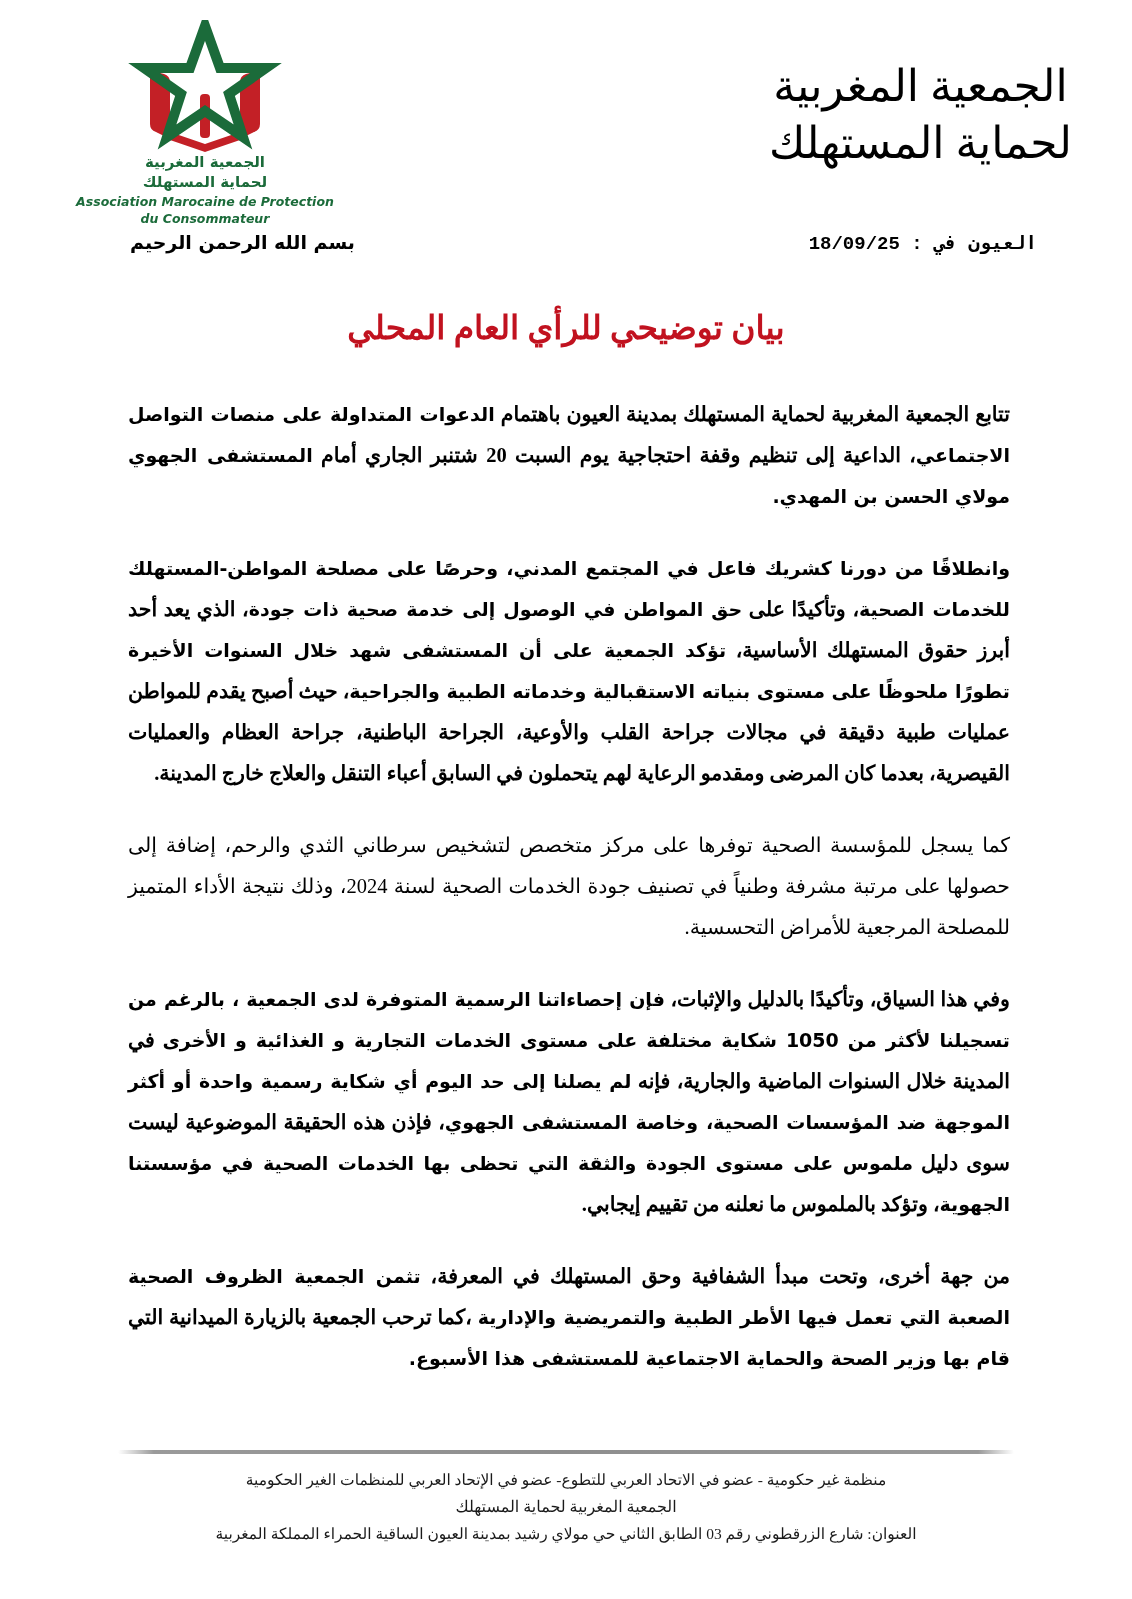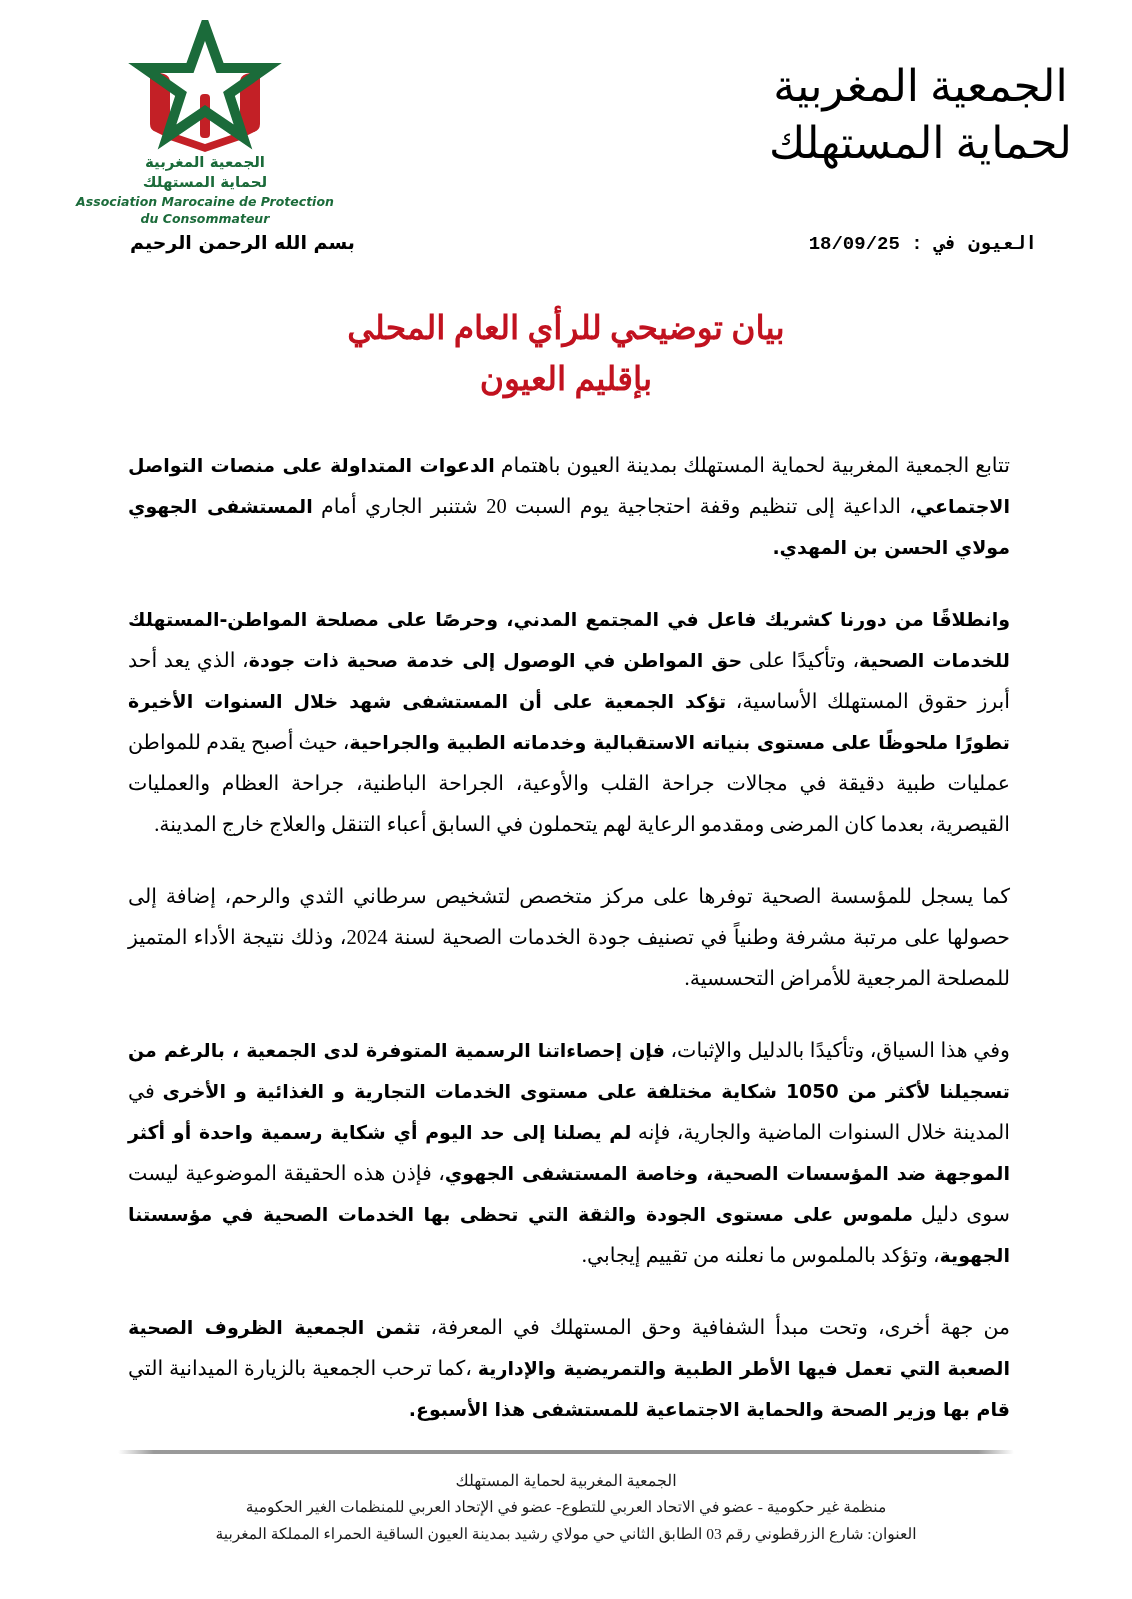--- a/index.html
+++ b/index.html
@@ -143,21 +143,21 @@
     text-align: justify;
   }
   .para:last-child { margin-bottom: 6px; }
   .para b, .para .bold {
     font-family: "DejaVu Sans", sans-serif;
     font-weight: 700;
     font-size: 19px;
   }
   .para .reg {
     font-family: "Liberation Serif", "DejaVu Serif", serif;
-    font-weight: 400;
+    font-weight: 700;
   }
   .para.allreg { font-size: 20.5px; }
 
   
   .footer {
     position: absolute;
     left: 0;
     right: 0;
     bottom: 52px;
     padding: 0 118px;
@@ -221,21 +221,20 @@
   <div class="meta-row">
     <div class="dateline">
       <span>العيون في  :</span>
       <span class="dnum">18/09/25</span>
     </div>
     <div class="basmala">بسم الله الرحمن الرحيم</div>
   </div>
 
   <div class="red-title">
     <span>بيان توضيحي للرأي العام المحلي</span>
-    <span class="t2">بإقليم العيون</span>
   </div>
 
   <div class="body-wrap">
 
     <p class="para">
       <span class="reg">تتابع الجمعية المغربية لحماية المستهلك بمدينة العيون باهتمام </span><span class="bold">الدعوات المتداولة على منصات التواصل الاجتماعي</span><span class="reg">، الداعية إلى تنظيم وقفة احتجاجية يوم السبت 20 شتنبر الجاري أمام </span><span class="bold">المستشفى الجهوي مولاي الحسن بن المهدي.</span>
     </p>
 
     <p class="para">
       <span class="bold">وانطلاقًا من دورنا كشريك فاعل في المجتمع المدني، وحرصًا على مصلحة المواطن-المستهلك للخدمات الصحية</span><span class="reg">، وتأكيدًا على </span><span class="bold">حق المواطن في الوصول إلى خدمة صحية ذات جودة</span><span class="reg">، الذي يعد أحد أبرز حقوق المستهلك الأساسية، </span><span class="bold">تؤكد الجمعية على أن المستشفى شهد خلال السنوات الأخيرة تطورًا ملحوظًا على مستوى بنياته الاستقبالية وخدماته الطبية والجراحية</span><span class="reg">، حيث أصبح يقدم للمواطن عمليات طبية دقيقة في مجالات جراحة القلب والأوعية، الجراحة الباطنية، جراحة العظام والعمليات القيصرية، بعدما كان المرضى ومقدمو الرعاية لهم يتحملون في السابق أعباء التنقل والعلاج خارج المدينة.</span>
@@ -248,18 +247,18 @@
     </p>
 
     <p class="para">
       <span class="reg">من جهة أخرى، وتحت مبدأ الشفافية وحق المستهلك في المعرفة، </span><span class="bold">تثمن الجمعية الظروف الصحية الصعبة التي تعمل فيها الأطر الطبية والتمريضية والإدارية</span><span class="reg"> ،كما ترحب الجمعية بالزيارة الميدانية التي </span><span class="bold">قام بها وزير الصحة والحماية الاجتماعية للمستشفى هذا الأسبوع.</span>
     </p>
 
   </div>
 
   <div class="footer">
     <div class="footer-rule"></div>
+    <div class="f-line">منظمة غير حكومية - عضو في الاتحاد العربي للتطوع- عضو في الإتحاد العربي للمنظمات الغير الحكومية</div>
     <div class="f-line f1">الجمعية المغربية لحماية المستهلك</div>
-    <div class="f-line">منظمة غير حكومية - عضو في الاتحاد العربي للتطوع- عضو في الإتحاد العربي للمنظمات الغير الحكومية</div>
     <div class="f-line">العنوان: شارع الزرقطوني رقم 03 الطابق الثاني حي مولاي رشيد بمدينة العيون الساقية الحمراء المملكة المغربية</div>
   </div>
 
 </div>
 
 </body></html>

